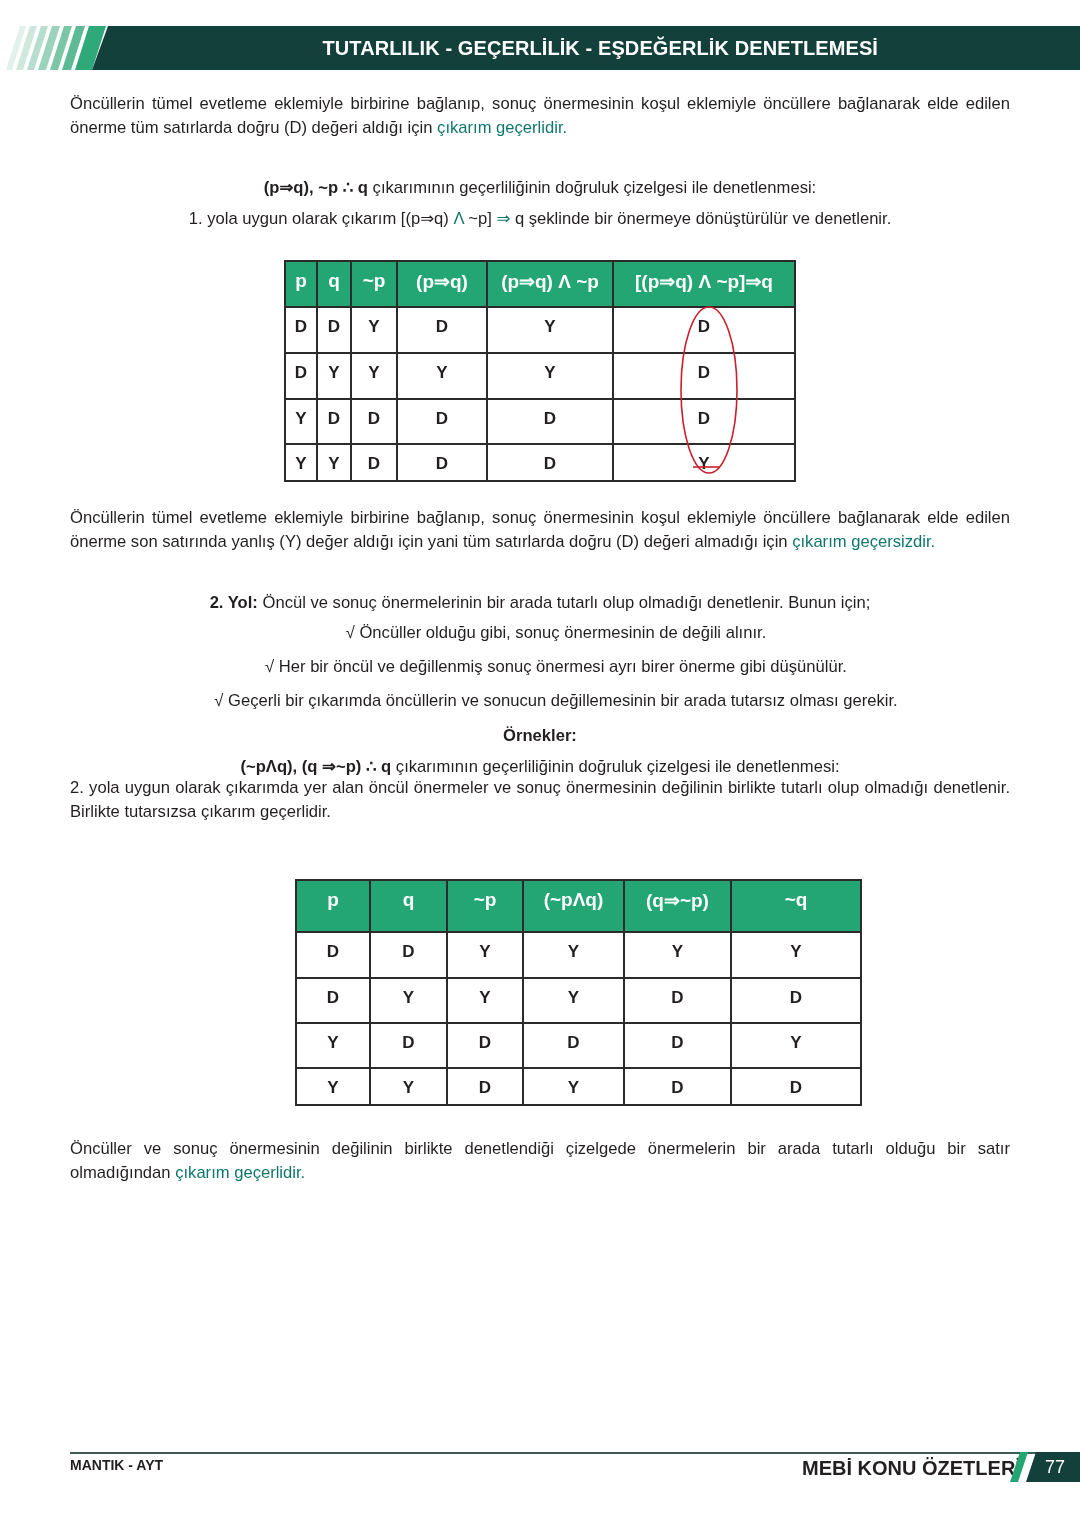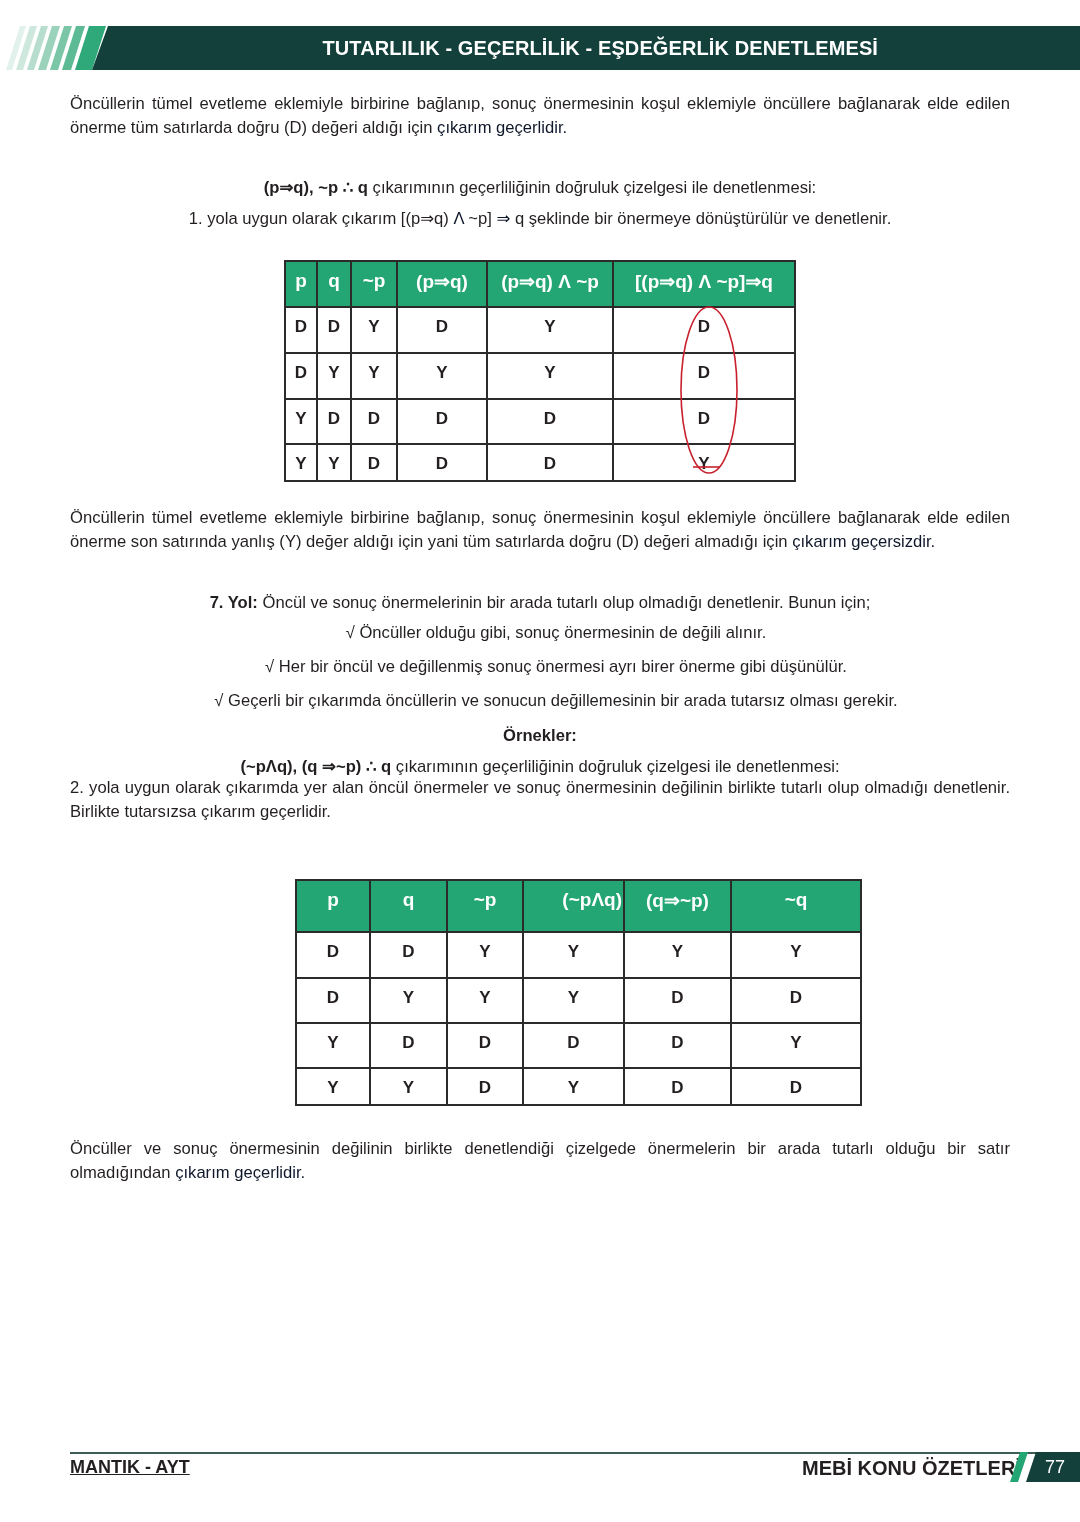--- a/index.html
+++ b/index.html
@@ -10,32 +10,32 @@
   
   .header { left:0; top:26px; width:948px; height:44px; }
   .header .band { position:absolute; left:92px; top:0; width:988px; height:44px; background:#13403b;
                   clip-path: polygon(16px 0, 100% 0, 100% 100%, 0 100%); }
   .header .stripes { position:absolute; left:6px; top:0; width:104px; height:44px; }
   .header .title { position:absolute; right:70px; top:0; height:44px; line-height:44px;
                    color:#ffffff; font-weight:bold; font-size:20px; letter-spacing:0.1px; }
 
   .para { font-size:16.6px; line-height:24px; left:70px; width:940px; text-align:justify; }
   .para.no-just { text-align:center; }
-  .red { color:#0f172a;margin-top:45px; }
+  .red { color:#0f766e;margin-top:45px; }
   .b { font-weight:bold; }
 
   
   table.tt { position:absolute; border-collapse:collapse; font-weight:bold; font-size:17px; }
   table.tt th { background:#23a673; color:#ffffff; border:2px solid #2b2b2b; font-size:19px;
                 vertical-align:top; padding-top:8px; font-weight:bold; }
   table.tt td { border:2px solid #2b2b2b; text-align:center; vertical-align:top; padding-top:9px;
                 color:#231f20; background:#fff; }
 
   .footer-line { left:70px; top:1452px; width:1010px; height:2px; background:#3e5b55; }
-  .footer-left { left:70px; top:1457px; font-weight:bold; font-size:18px;text-decoration:underline; }
+  .footer-left { left:70px; top:1457px; font-weight:bold; font-size:14px; }
   .footer-right { left:802px; top:1457px; font-weight:bold; font-size:20px; }
   .page-box { left:1026px; top:1452px; width:54px; height:30px; background:#13403b;
               clip-path: polygon(10px 0, 100% 0, 100% 100%, 0 100%); }
   .page-slash { left:1010px; top:1452px; width:18px; height:30px; background:#23a673;
                 clip-path: polygon(10px 0, 18px 0, 8px 100%, 0 100%); }
   .page-num { left:1030px; top:1452px; width:50px; height:30px; line-height:30px;
               text-align:center; color:#fff; font-weight:normal; font-size:18px; }
   svg.overlay { position:absolute; left:0; top:0; pointer-events:none; }
 </style>
 </head>
@@ -122,39 +122,39 @@
   <line x1="556" y1="1010" x2="810" y2="1010" stroke="#c8202c" stroke-width="1.6"></line>
   <line x1="556" y1="1055" x2="810" y2="1055" stroke="#c8202c" stroke-width="1.6"></line>
   <line x1="560" y1="1098" x2="814" y2="1098" stroke="#c8202c" stroke-width="1.6"></line>
 </svg>
 
 <div class="abs para" style="top:506px;">
   <span>Öncüllerin tümel evetleme eklemiyle birbirine bağlanıp, sonuç önermesinin koşul eklemiyle öncüllere bağlanarak elde edilen önerme son satırında yanlış (Y) değer aldığı için yani tüm satırlarda doğru (D) değeri almadığı için </span><span class="red">çıkarım geçersizdir.</span>
 </div>
 
 <div class="abs para no-just" style="top:591px;">
-  <span class="b">7. Yol:</span><span> Öncül ve sonuç önermelerinin bir arada tutarlı olup olmadığı denetlenir. Bunun için;</span>
+  <span class="b">2. Yol:</span><span> Öncül ve sonuç önermelerinin bir arada tutarlı olup olmadığı denetlenir. Bunun için;</span>
 </div>
 <div class="abs para no-just" style="top:621px; left:86px;">√ Öncüller olduğu gibi, sonuç önermesinin de değili alınır.</div>
 <div class="abs para no-just" style="top:655px; left:86px;">√ Her bir öncül ve değillenmiş sonuç önermesi ayrı birer önerme gibi düşünülür.</div>
 <div class="abs para no-just" style="top:689px; left:86px;">√ Geçerli bir çıkarımda öncüllerin ve sonucun değillemesinin bir arada tutarsız olması gerekir.</div>
 
 <div class="abs para no-just b" style="top:724px;">Örnekler:</div>
 <div class="abs para no-just" style="top:755px;">
   <span class="b">(~pΛq), (q ⇒~p) ∴ q</span><span> çıkarımının geçerliliğinin doğruluk çizelgesi ile denetlenmesi:</span>
 </div>
 <div class="abs para" style="top:776px;">2. yola uygun olarak çıkarımda yer alan öncül önermeler ve sonuç önermesinin değilinin birlikte tutarlı olup olmadığı denetlenir. Birlikte tutarsızsa çıkarım geçerlidir.</div>
 
 <table class="tt" id="t2" style="left:295px; top:879px;">
   <thead>
     <tr style="height:52px;">
       <th style="width:70px;">p</th>
       <th style="width:73px;">q</th>
       <th style="width:72px;">~p</th>
-      <th style="width:97px;text-align:right;">(~pΛq)</th>
+      <th style="width:97px;">(~pΛq)</th>
       <th style="width:103px;">(q⇒~p)</th>
       <th style="width:126px;">~q</th>
     </tr>
   </thead>
   <tbody>
     <tr style="height:46px;">
       <td>D</td>
         <td>D</td>
         <td>Y</td>
         <td>Y</td>

